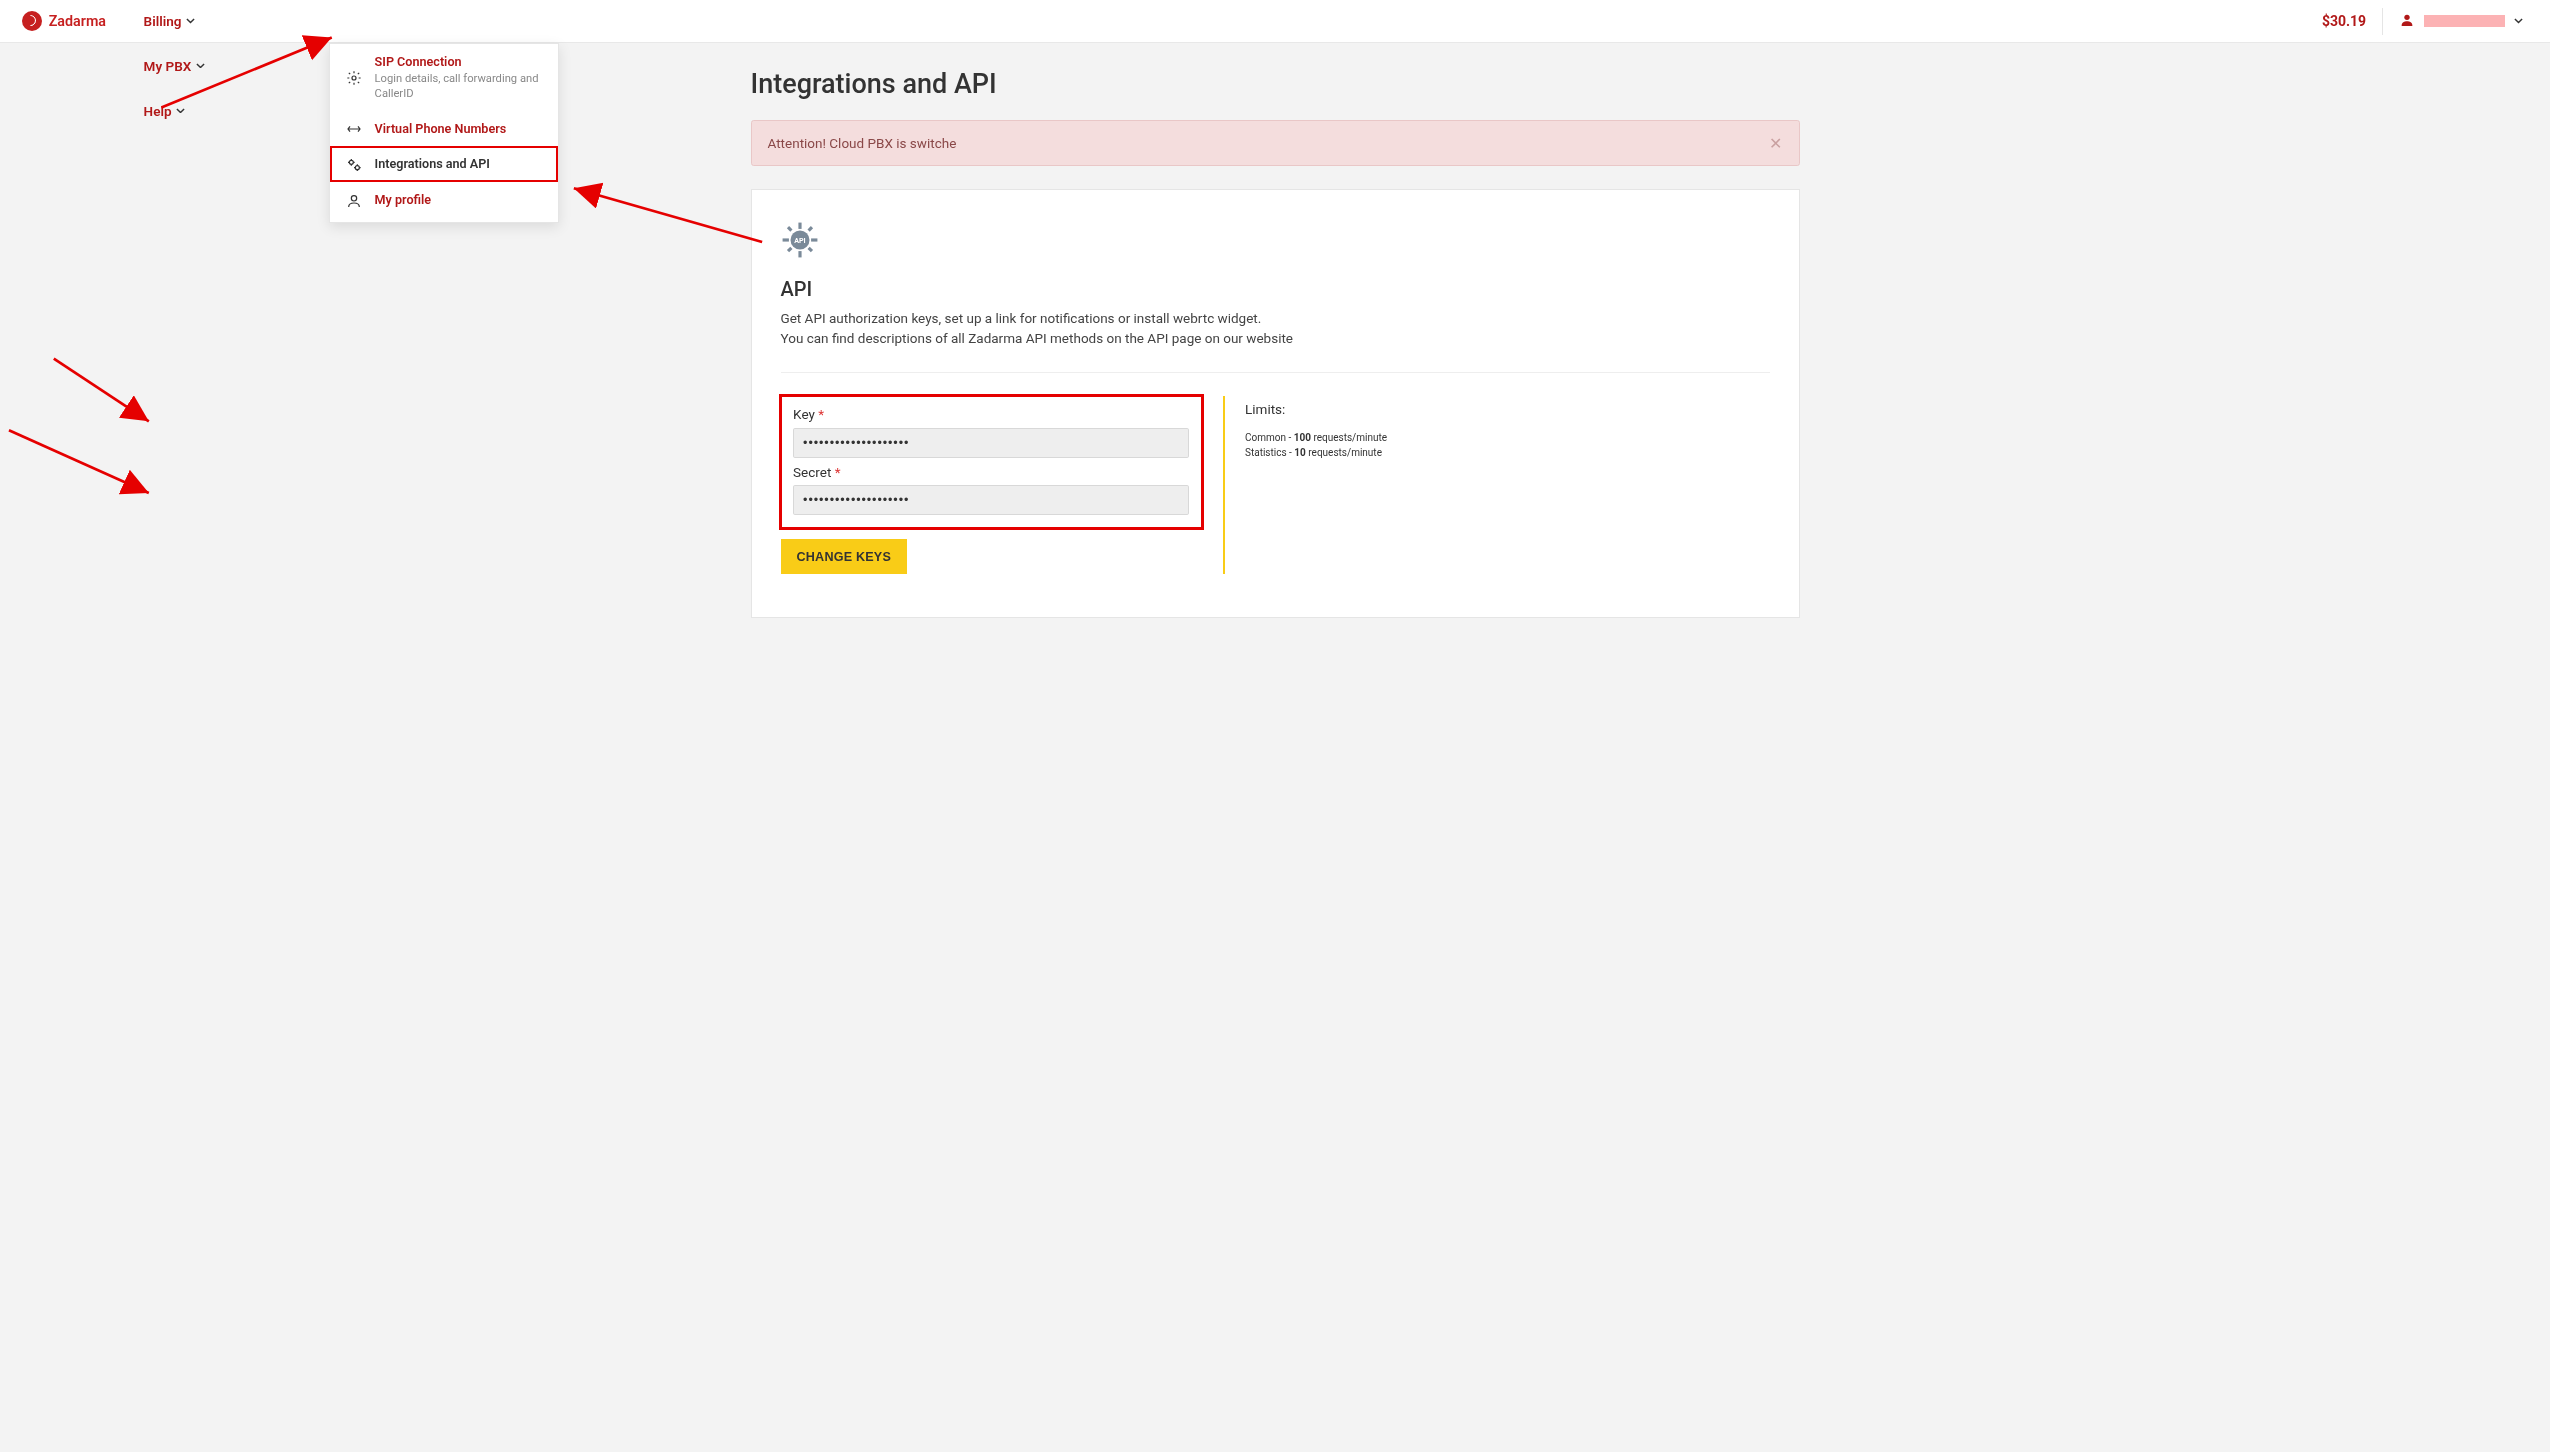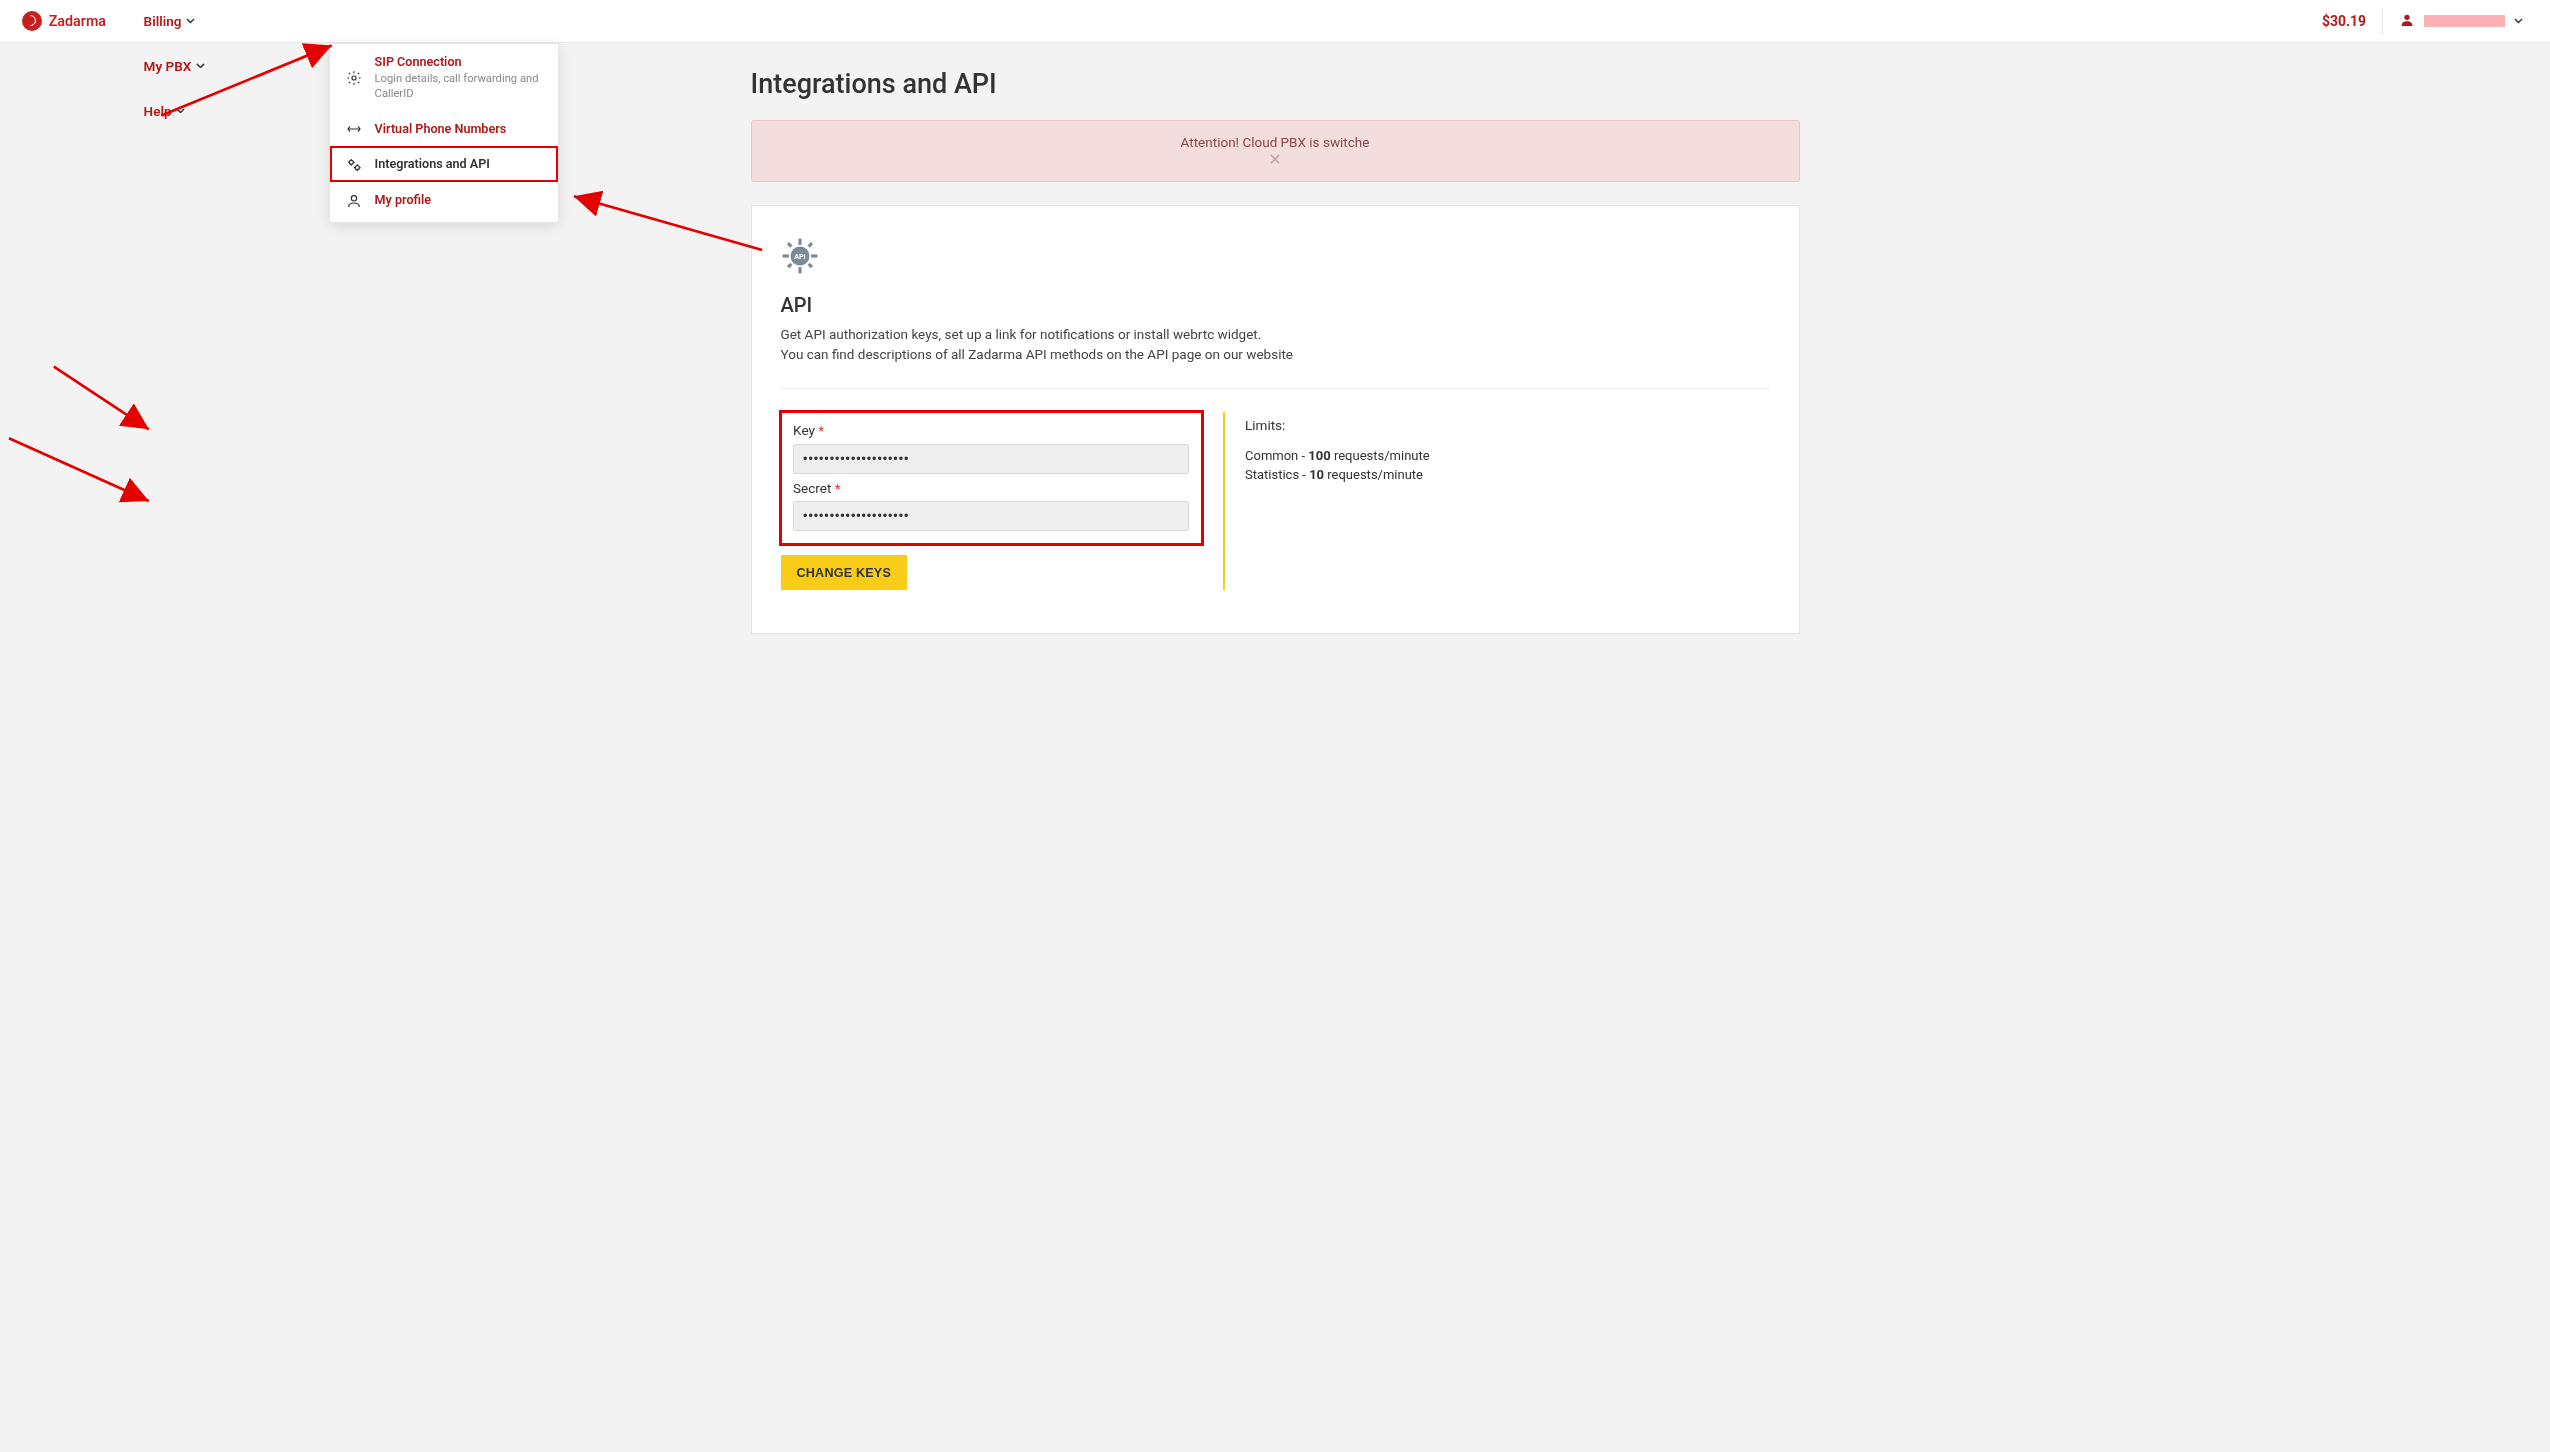--- a/index.html
+++ b/index.html
@@ -21,40 +21,40 @@
 .user-redacted { width: 81px; height: 12.6px; background: #fcb2b4; }
 .dropdown { position: absolute; top: 43px; left: 329px; width: 230px; background:#fff; border:0.9px solid #e5e5e5; box-shadow: 0 3.6px 12.6px rgba(0,0,0,0.1); z-index: 20; padding-bottom:3.6px;}
 .dd-item { display:flex; align-items:center; gap: 12.6px; padding: 9px 16px; cursor:pointer;}
 .dd-item.highlight { outline: 2.7px solid #e50000; outline-offset: -2.7px;}
 .dd-icon { width:16px; height:16px; flex-shrink:0; margin-top:1.8px; color:#333;}
 .dd-title { color:#b11818; font-weight:600; font-size:12.6px; line-height: 1.4;}
 .dd-item.highlight .dd-title { color:#333; }
 .dd-sub { color:#888; font-size:11.2px; line-height:1.3; margin-top:1.8px;}
 .container { max-width: 1049px; margin: 0 auto; padding: 0 0 36px;}
 .page-title { font-size: 27px; color:#333; font-weight:500; padding: 25px 0 20px 0;}
-.alert { background:#f4dddd; border:0.9px solid #e9c7c7; color:#8a4848; padding: 12.6px 16px; border-radius:2.7px; display:flex; align-items:center; justify-content:flex-start; margin-bottom:23px;flex-direction:column;}
+.alert { background:#f4dddd; border:0.9px solid #e9c7c7; color:#8a4848; padding: 12.6px 16px; border-radius:2.7px; display:flex; align-items:center; justify-content:space-between; margin-bottom:23px;}
 .alert-close { color:#c9a0a0; cursor:pointer; font-size:16px;}
 .tabs { display:flex; }
 .tab { padding: 12.6px 18px; background:#fff; border:0.9px solid #e5e5e5; border-bottom:none; color:#333; font-weight:500; cursor:pointer; font-size:13.5px; position:relative; top:0.9px; }
 .tab.inactive { background:#fdf1f1; color:#b11818; border-color:#eedada;}
 .panel { background:#fff; border:0.9px solid #e5e5e5; padding: 29px 29px 43px;}
 .api-head { display:flex; gap: 18px; margin-bottom: 12.6px; flex-direction: column;}
 .api-gear { width: 38px; height:38px; flex-shrink:0; margin-top:1.8px;}
 .api-title { font-size: 20px; font-weight:500; color:#333; margin-bottom:7.2px;}
 .api-desc { color:#444; font-size:13.5px; line-height:1.5;}
 hr.sep { border:none; border-top:0.9px solid #eee; margin: 23px 0;}
 .lower { display:flex; gap: 21.5px;}
 .form-box { outline: 3.6px solid #e50000; outline-offset:-1.8px; padding: 5.4px 12.6px 12.6px 12.6px; width: 421px;}
 .fld-label { font-size:13.5px; color:#333; margin: 5.4px 0 5.4px;}
 .req { color:#d33;}
 .fld-input { width:100%; background:#eee; border:0.9px solid #d8d8d8; padding: 7.2px 9px; font-size:12.6px; color:#333; border-radius:1.8px; letter-spacing:0.9px;}
 .change-btn { background:#f9cc17; border:none; padding: 10.8px 16px; font-weight:700; font-size:12.6px; color:#333; cursor:pointer; margin-top: 10.8px; letter-spacing:0.2px;}
 .limits-box { border-left:2.7px solid #f9cc17; padding: 5.4px 0 5.4px 20px; max-width: 377px;}
 .limits-title { font-weight:400; color:#333; margin-bottom: 12.6px; font-size:13.5px;}
-.limits-line { color:#333; font-size:13px; line-height:1.5;}
+.limits-line { color:#333; font-size:10px; line-height:1.5;}
 .limits-line b { font-weight:700;}
 .limits-note { color:#333; font-size:13.5px; line-height:1.5; margin-top: 18px;}
 .annot-layer { position:absolute; top:0; left:0; width:100%; height:100%; pointer-events:none; z-index:40;}
 .page-wrap { position:relative; }
 </style>
 </head>
 <body>
 
 <div class="page-wrap">
 

